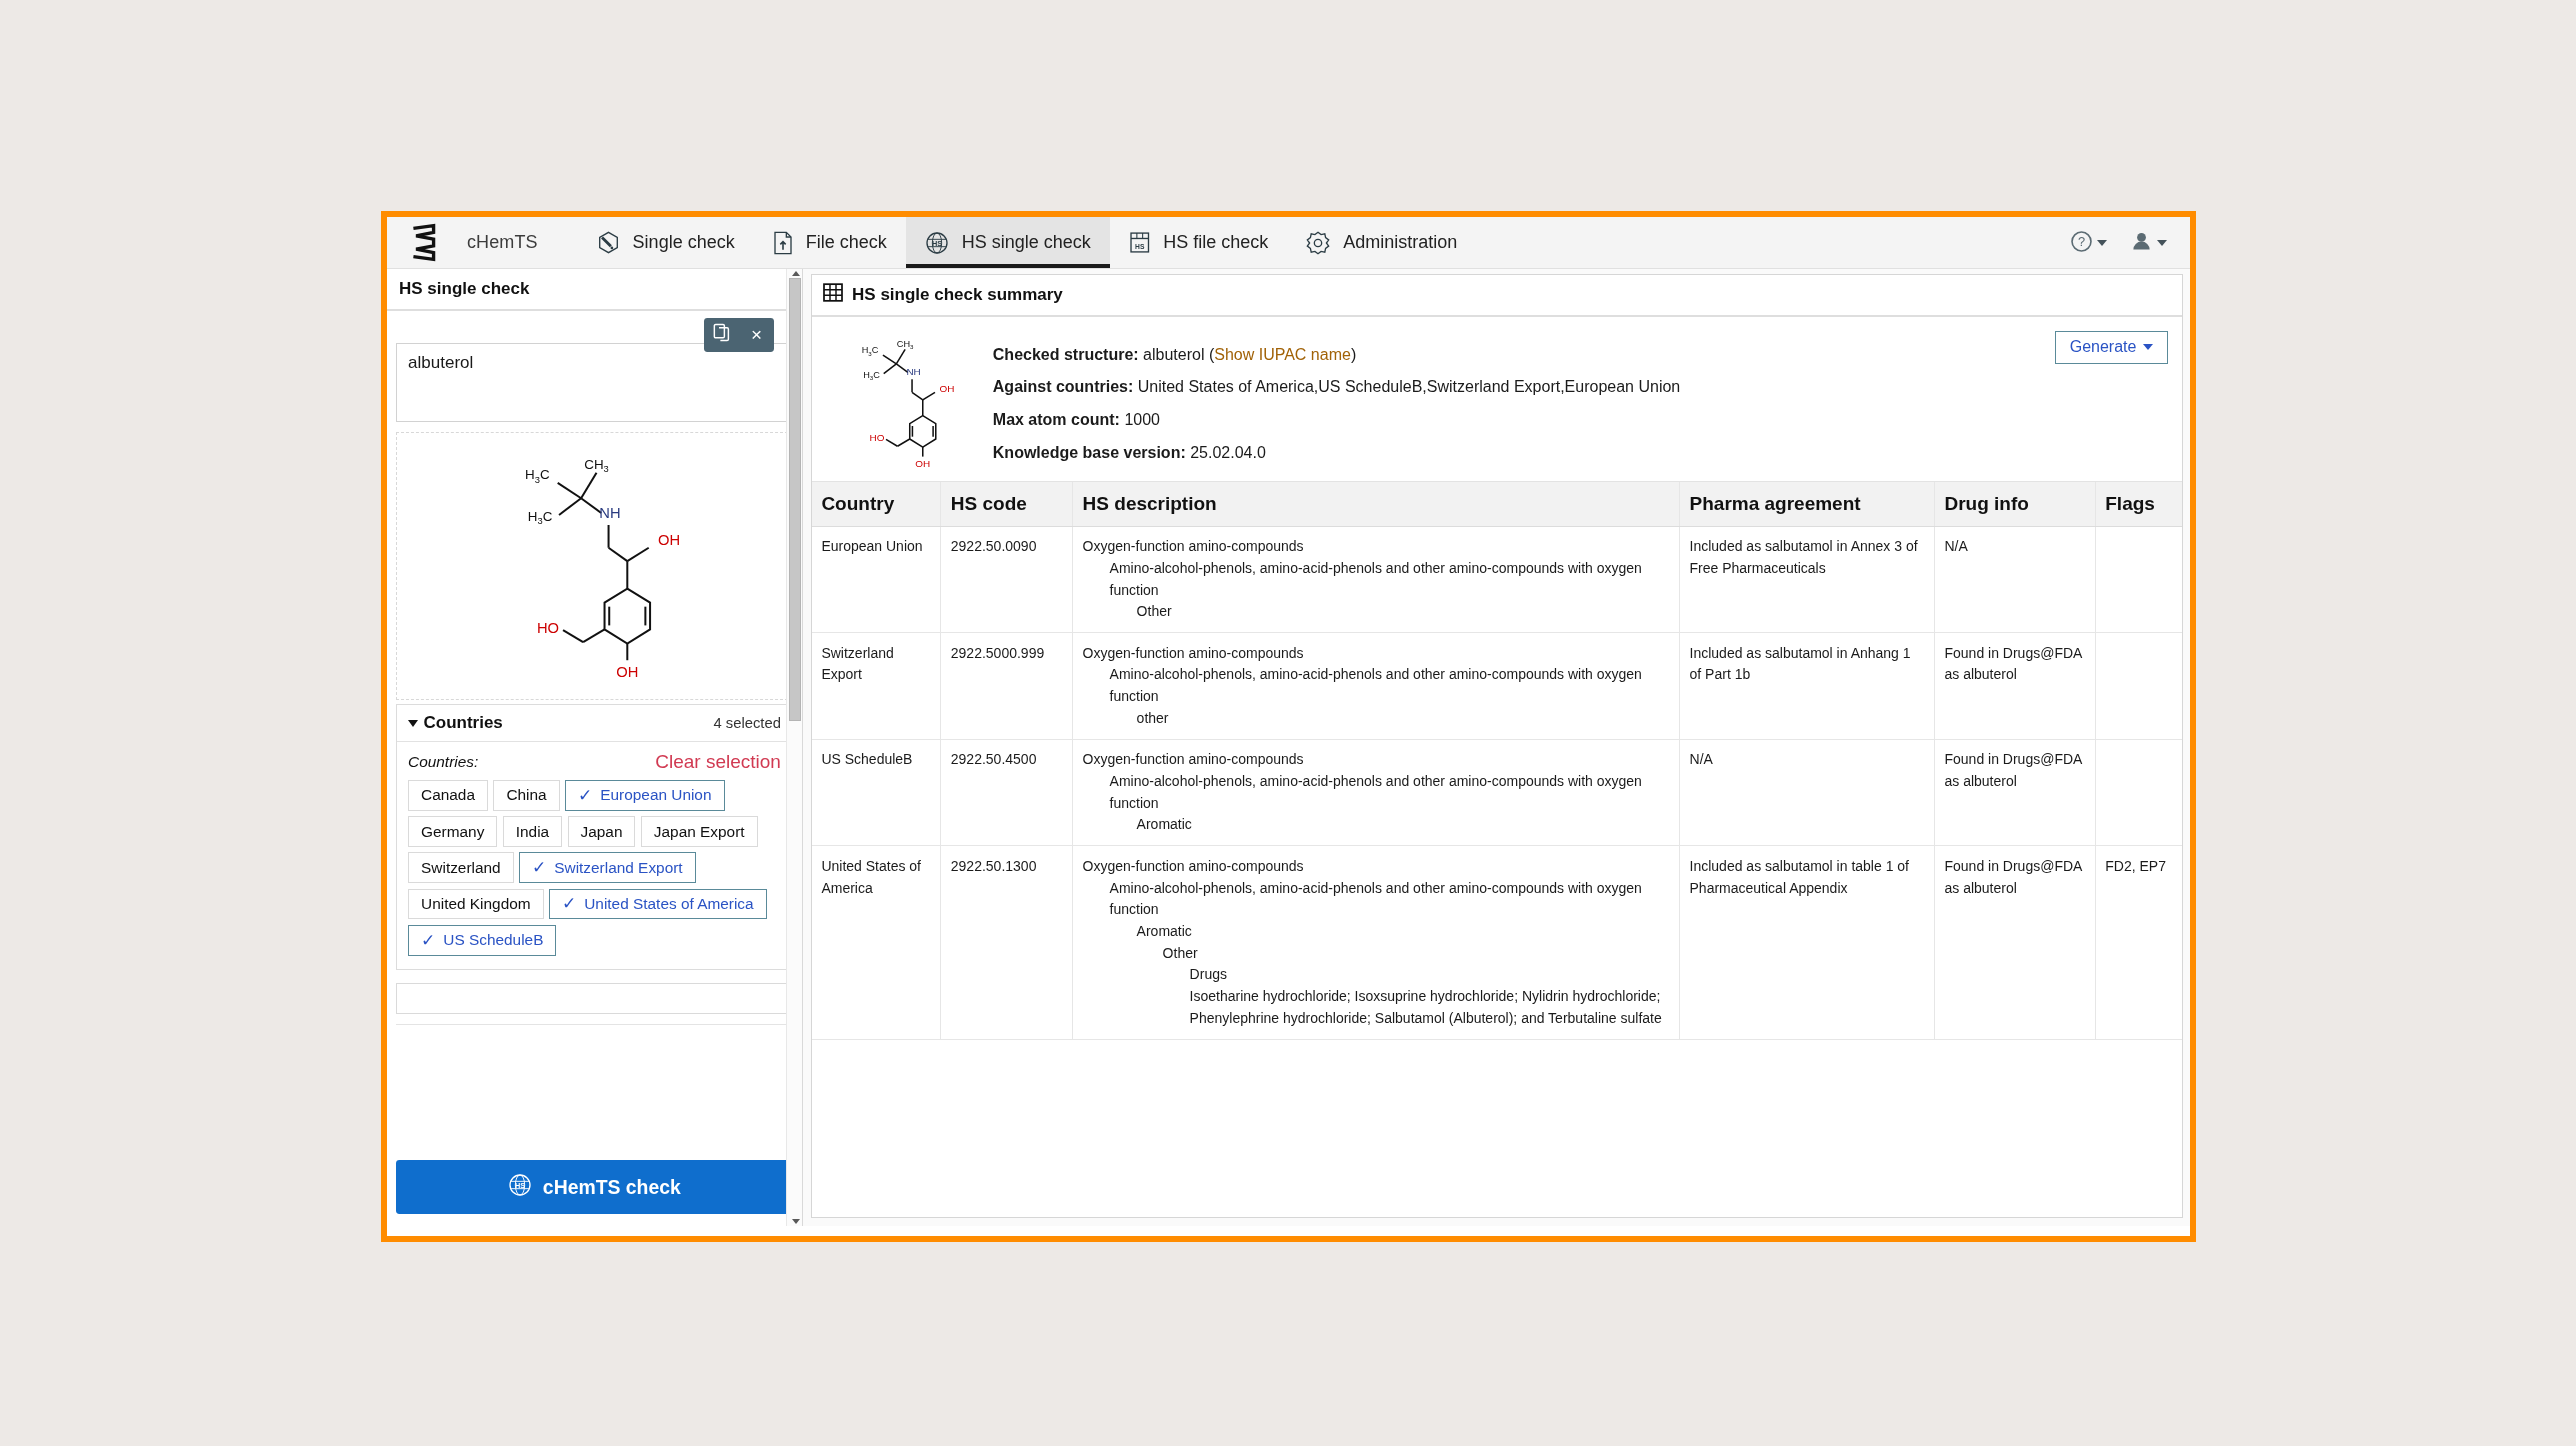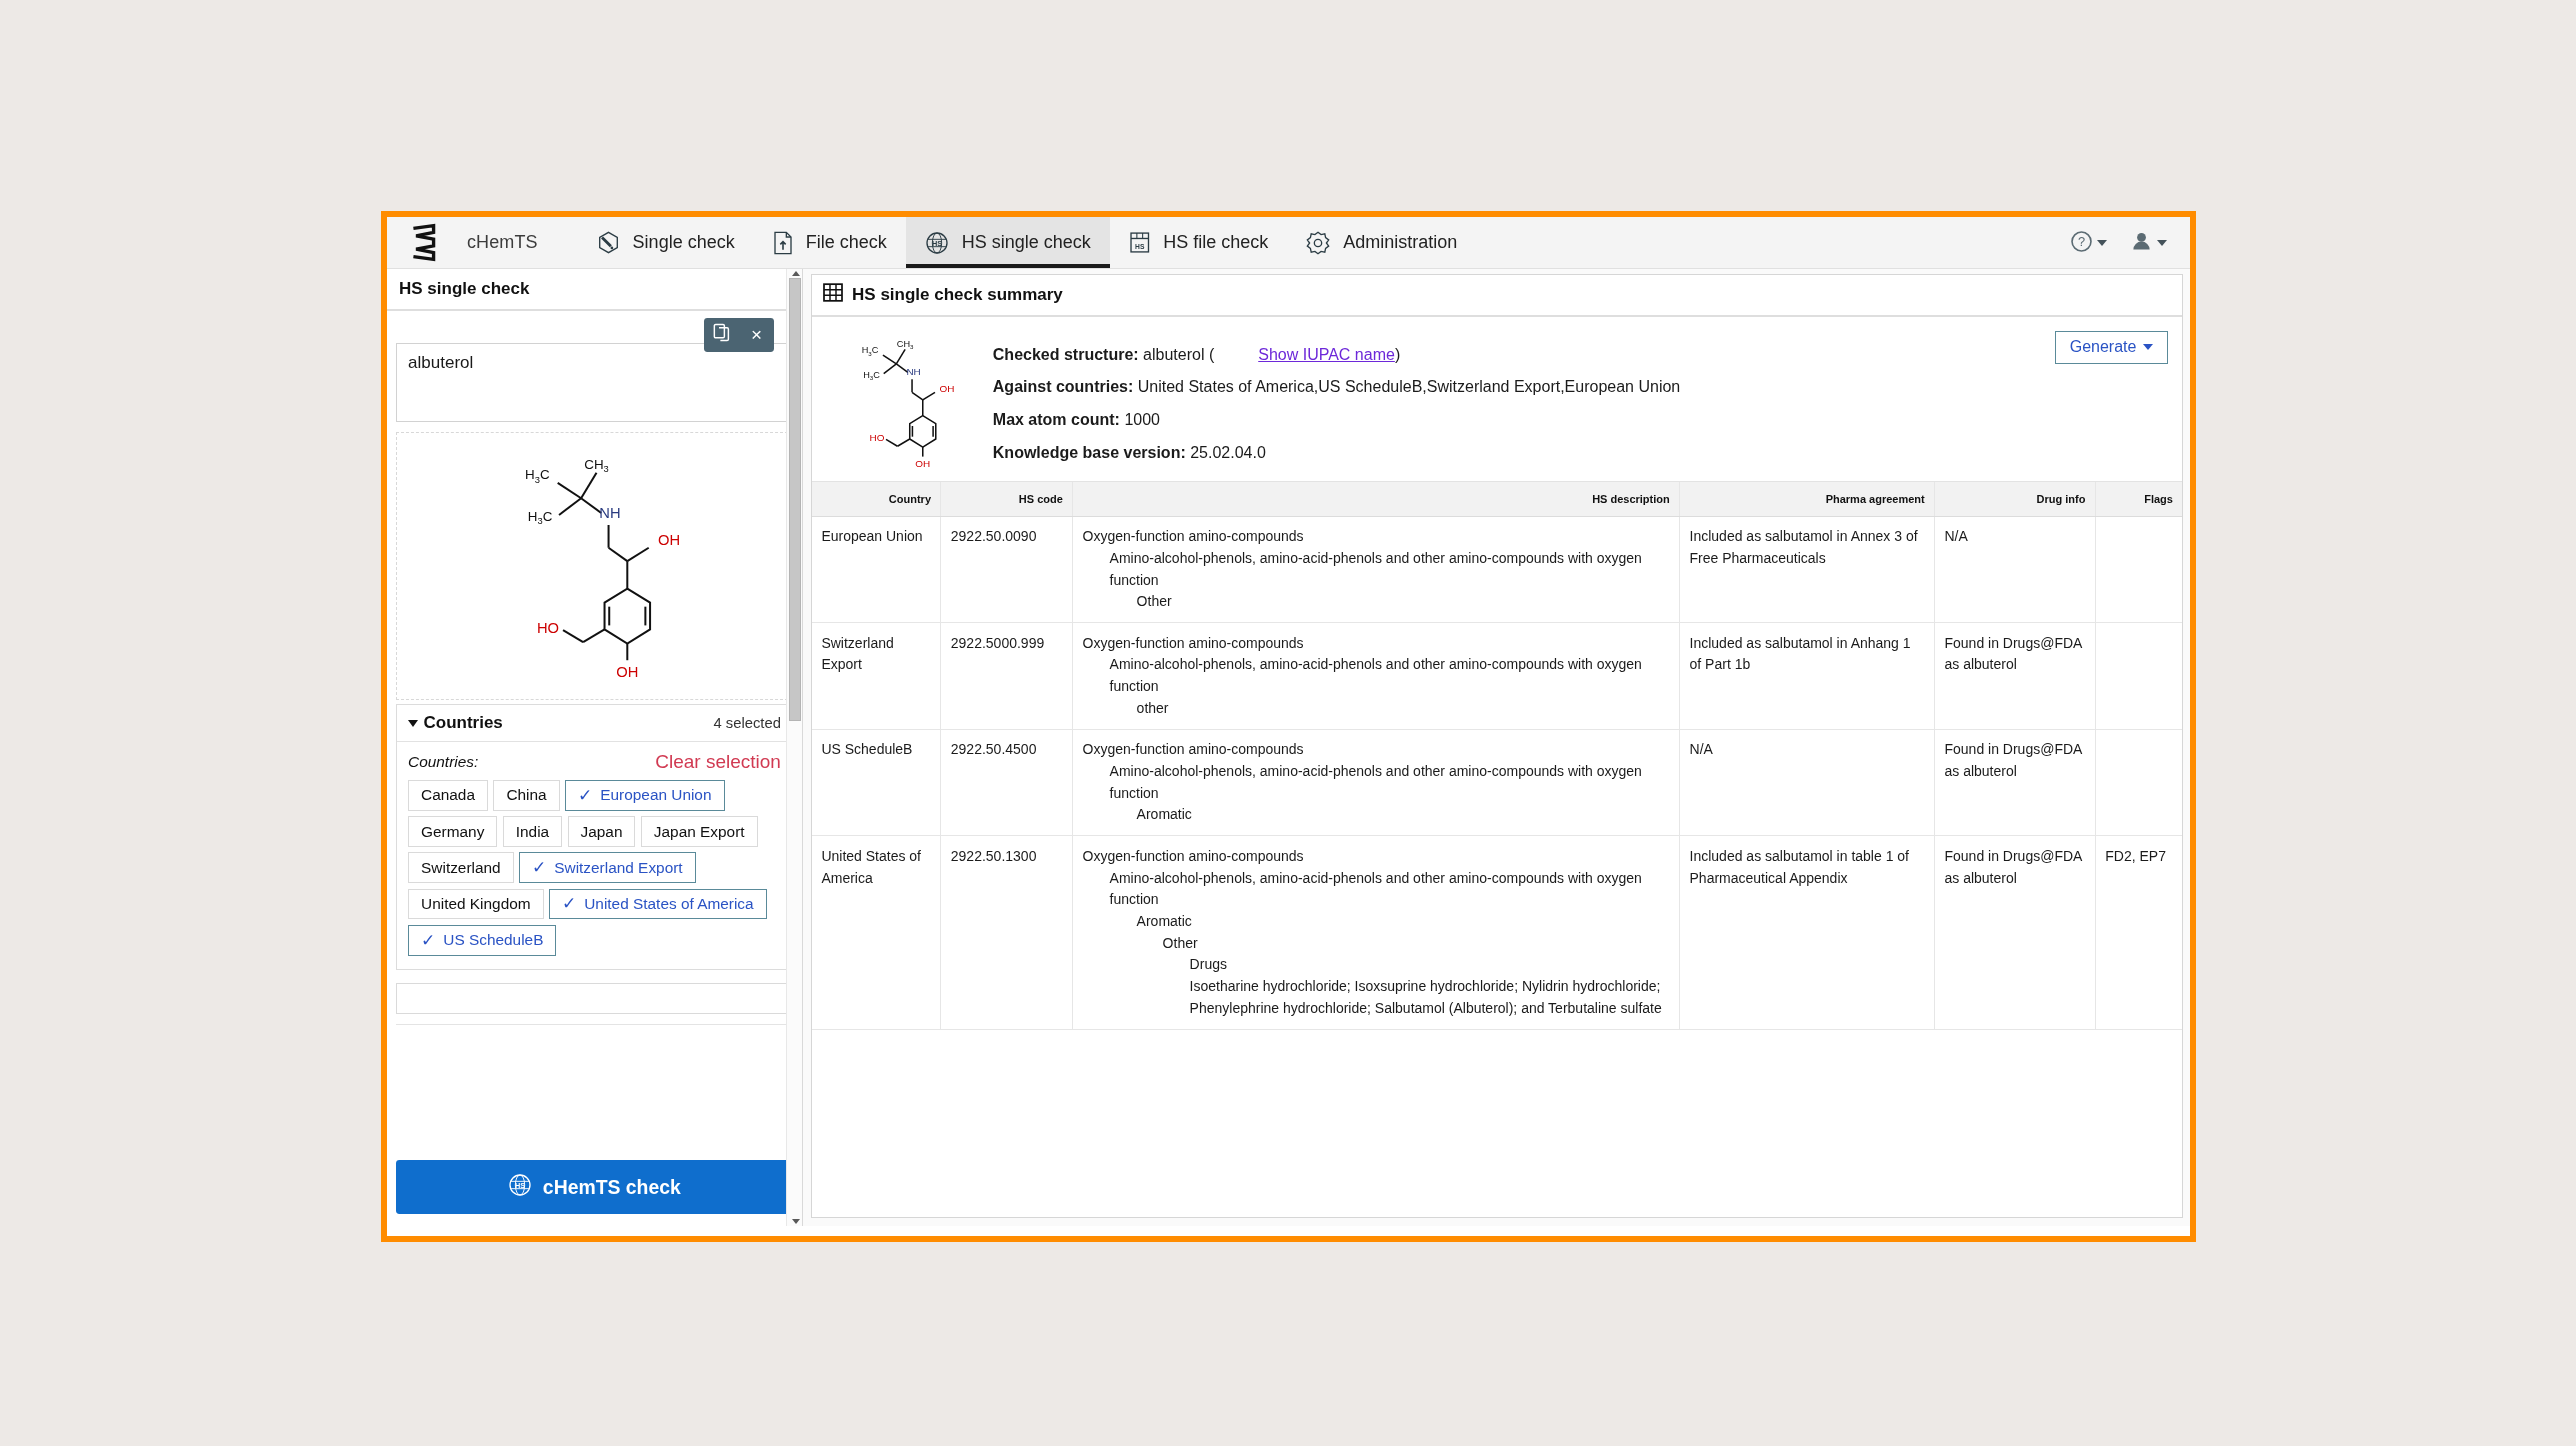--- a/index.html
+++ b/index.html
@@ -271,21 +271,21 @@
     display: flex; align-items: flex-start; justify-content: center;
   }
   .summary-meta {
     flex: 1;
     padding: 14.8px 0 8px 12px;
     display: flex; flex-direction: column;
     gap: 14.8px;
   }
   .meta-line { font-size: 16px; color: #1b1b1b; }
   .meta-line b { font-weight: bold; }
-  .meta-link { color: #6d28d9; text-decoration: underline; cursor: pointer; margin-left: 44px; }
+  .meta-link { color: #a16207; cursor: pointer; }
   .generate-btn {
     position: absolute;
     right: 14.8px; top: 13.4px;
     border: 0.7px solid #5a8a99;
     background: #fff;
     color: #2a53c4;
     font-size: 16px;
     padding: 6.7px 13.4px;
     cursor: pointer;
     display: flex; align-items: center; gap: 6.7px;
@@ -298,22 +298,22 @@
     border-top: 6.7px solid #2a53c4;
   }
 
   .result-table {
     width: 100%;
     border-collapse: collapse;
     table-layout: fixed;
   }
   .result-table th {
     background: #f2f2f2;
-    text-align: right;
-    font-size: 11px;
+    text-align: left;
+    font-size: 19px;
     font-weight: bold;
     color: #111;
     padding: 10.7px 9.4px;
     border-bottom: 1.3px solid #dcdcdc;
     border-right: 0.7px solid #e6e6e6;
     vertical-align: middle;
   }
   .result-table td {
     font-size: 14px;
     color: #1b1b1b;

